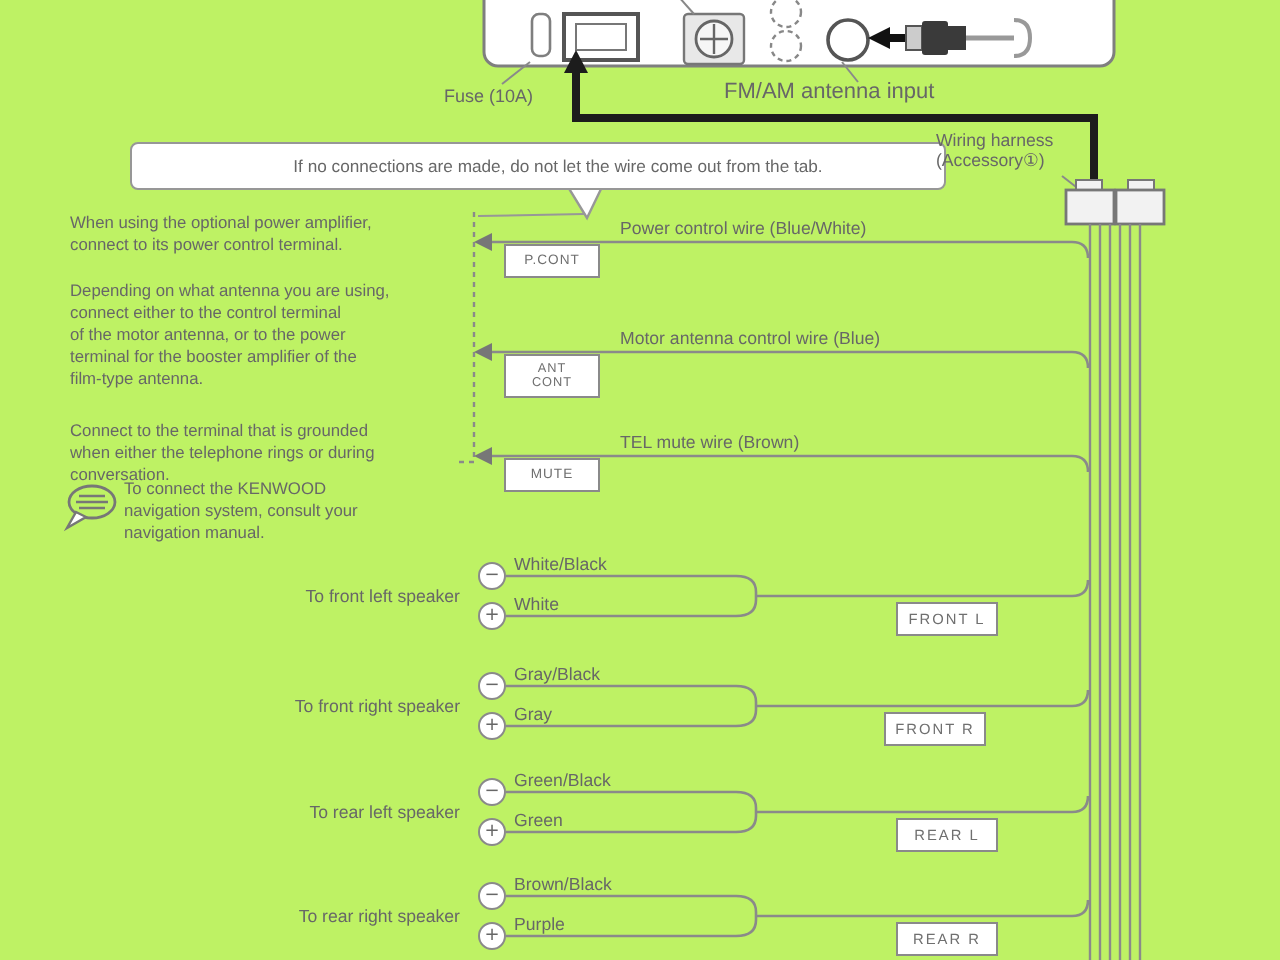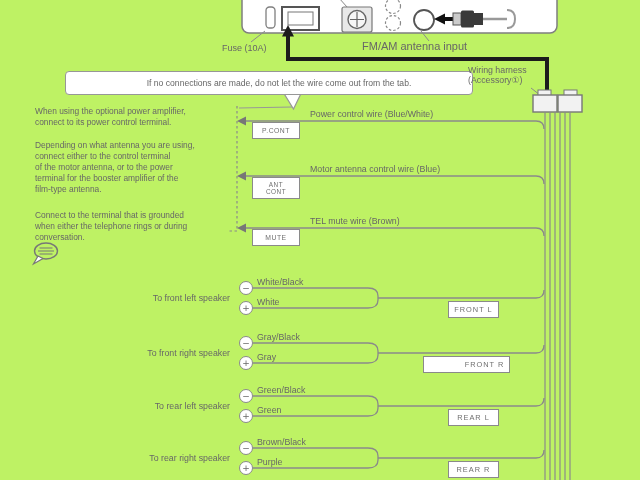--- a/index.html
+++ b/index.html
@@ -125,20 +125,23 @@
   <div class="t small" style="left:35px;top:106px;">When using the optional power amplifier,
 connect to its power control terminal.</div>
   <div class="t small" style="left:35px;top:140px;">Depending on what antenna you are using,
 connect either to the control terminal
 of the motor antenna, or to the power
 terminal for the booster amplifier of the
 film-type antenna.</div>
   <div class="t small" style="left:35px;top:210px;">Connect to the terminal that is grounded
 when either the telephone rings or during
 conversation.</div>
+  <div class="t small" style="left:62px;top:239px;">To connect the KENWOOD
+navigation system, consult your
+navigation manual.</div>
 
   <svg style="position:absolute;left:31px;top:241px;" width="30" height="27" viewBox="0 0 30 27">
     <ellipse cx="15" cy="10" rx="11.5" ry="8" fill="none" stroke="#777" stroke-width="1.4"></ellipse>
     <path d="M8.5 7 H 21.5 M7 10 H 23 M8.5 13 H 21.5" stroke="#777" stroke-width="1.2" fill="none"></path>
     <path d="M7 15 L 2.5 23 L 12 17.5 Z" fill="#fff" stroke="#777" stroke-width="1.2"></path>
   </svg>
 
   <div class="t" style="left:310px;top:109px;">Power control wire (Blue/White)</div>
   <div class="t" style="left:310px;top:164px;">Motor antenna control wire (Blue)</div>
   <div class="t" style="left:310px;top:216px;">TEL mute wire (Brown)</div>
@@ -153,21 +156,21 @@
   <div class="pm" style="left:239px;top:301px;">+</div>
   <div class="t" style="left:257px;top:277px;">White/Black</div>
   <div class="t" style="left:257px;top:297px;">White</div>
   <div class="tbox sbox" style="left:448px;top:301px;width:49px;height:15px;">FRONT L</div>
 
   <div class="t" style="left:116px;top:348px;width:114px;text-align:right;">To front right speaker</div>
   <div class="pm" style="left:239px;top:336px;">−</div>
   <div class="pm" style="left:239px;top:356px;">+</div>
   <div class="t" style="left:257px;top:332px;">Gray/Black</div>
   <div class="t" style="left:257px;top:352px;">Gray</div>
-  <div class="tbox sbox" style="left:423px;top:356px;width:49px;height:15px;padding-left:36px;">FRONT R</div>
+  <div class="tbox sbox" style="left:442px;top:356px;width:49px;height:15px;">FRONT R</div>
 
   <div class="t" style="left:116px;top:401px;width:114px;text-align:right;">To rear left speaker</div>
   <div class="pm" style="left:239px;top:389px;">−</div>
   <div class="pm" style="left:239px;top:409px;">+</div>
   <div class="t" style="left:257px;top:385px;">Green/Black</div>
   <div class="t" style="left:257px;top:405px;">Green</div>
   <div class="tbox sbox" style="left:448px;top:409px;width:49px;height:15px;">REAR L</div>
 
   <div class="t" style="left:116px;top:453px;width:114px;text-align:right;">To rear right speaker</div>
   <div class="pm" style="left:239px;top:441px;">−</div>

